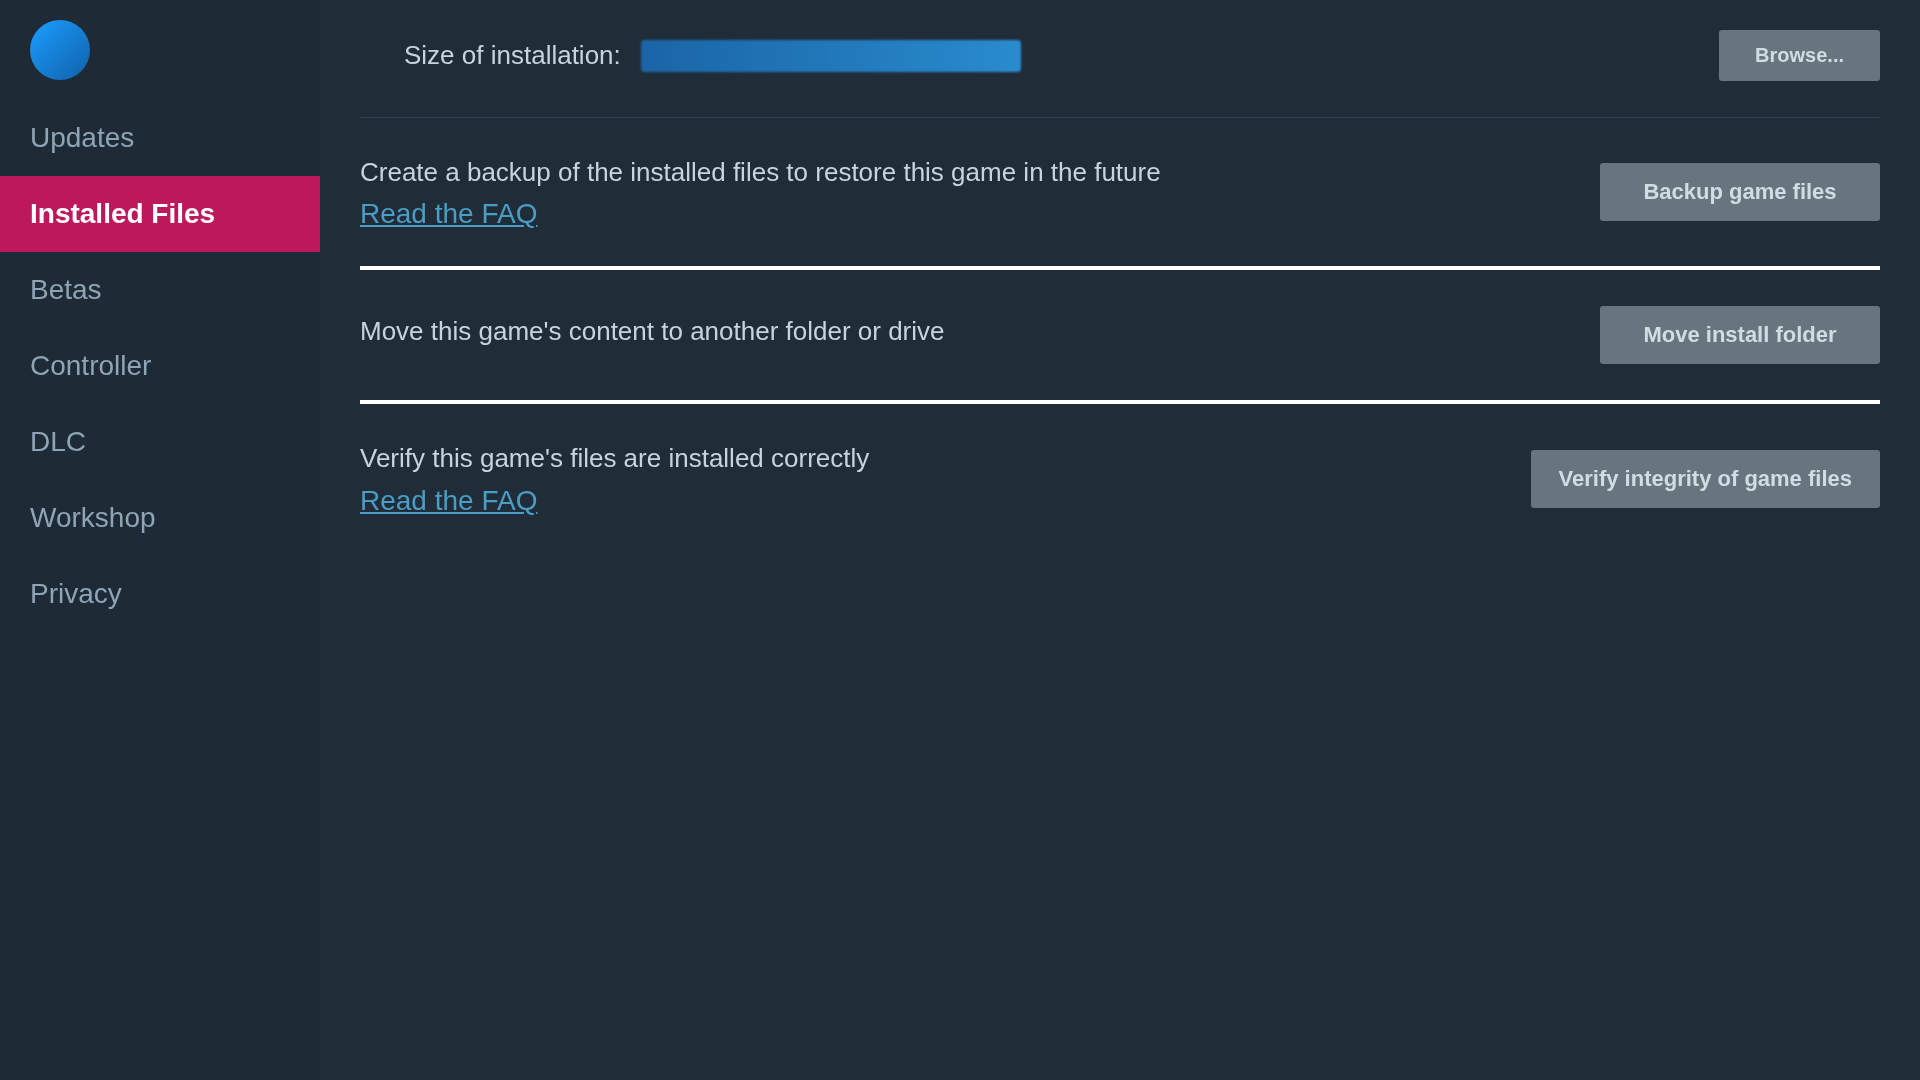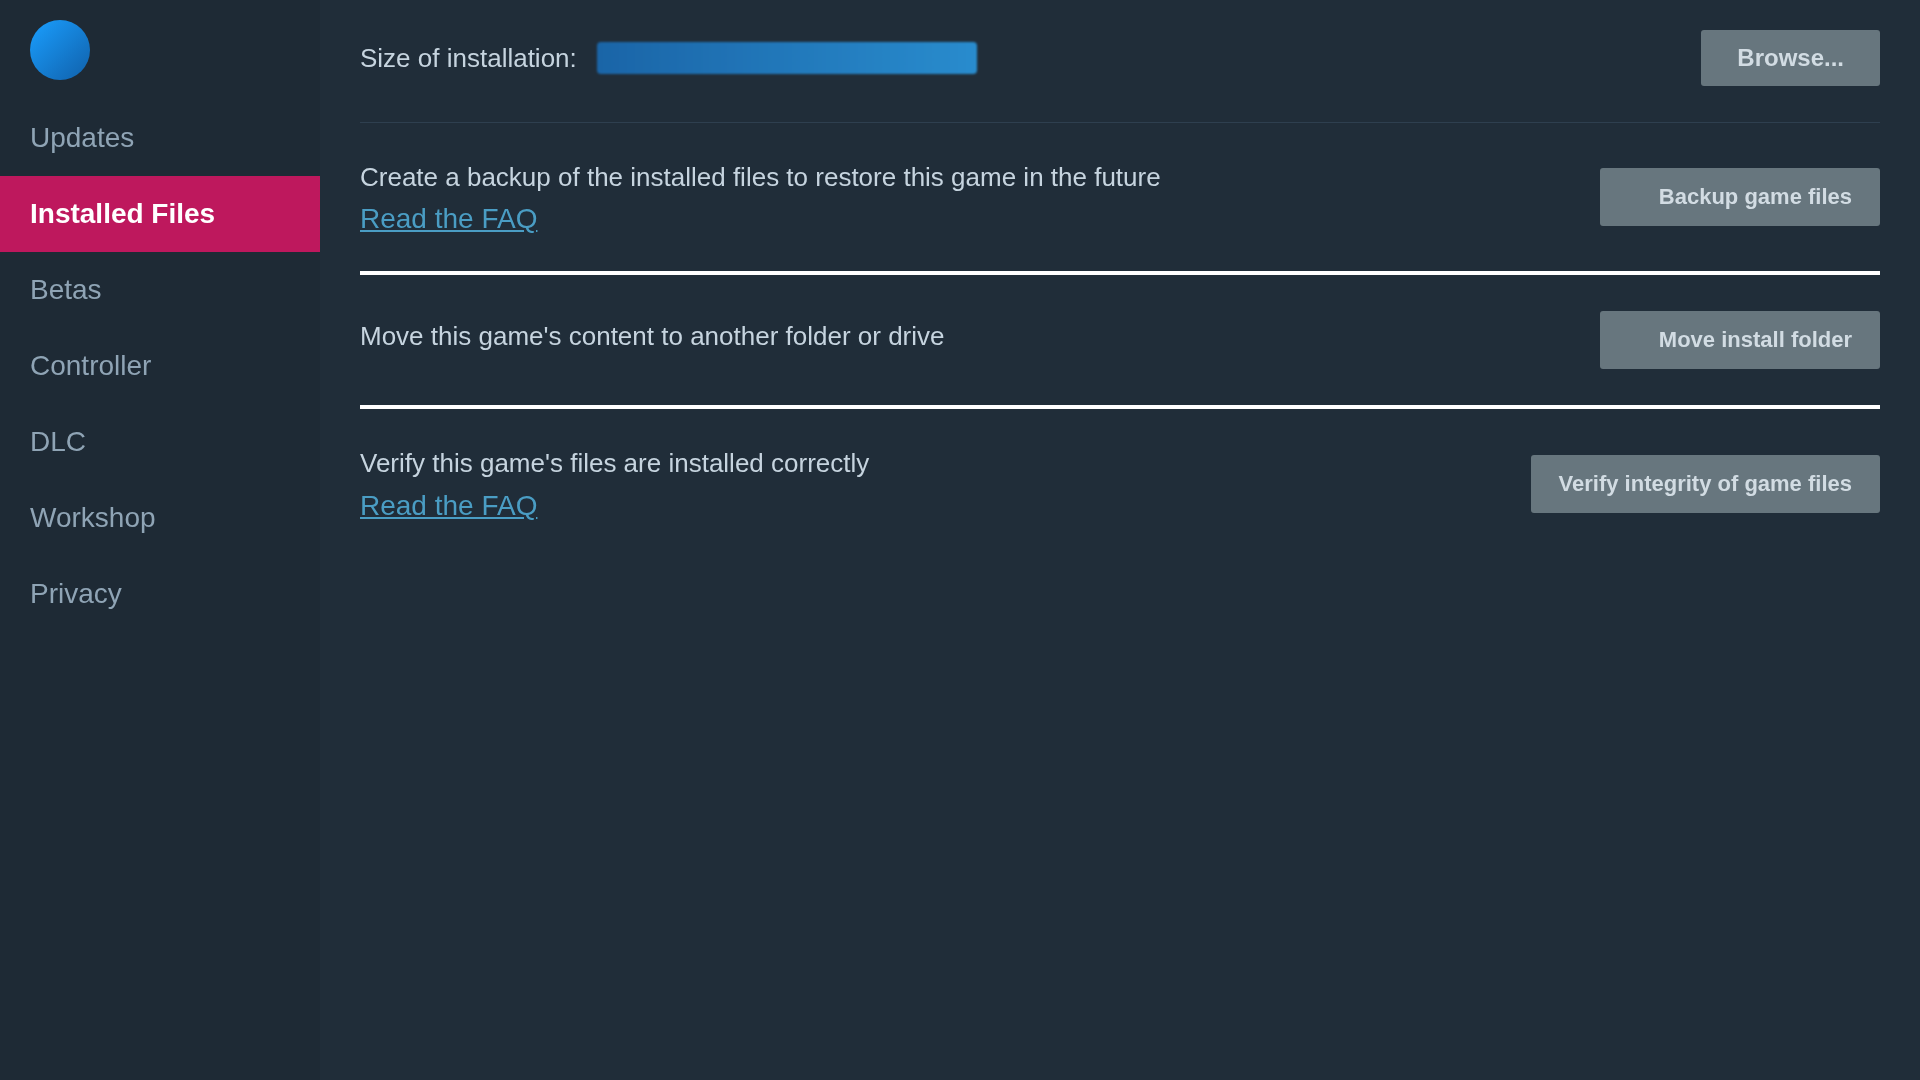--- a/index.html
+++ b/index.html
@@ -110,43 +110,44 @@
       height: 32px;
       width: 380px;
       opacity: 0.85;
       filter: blur(1px);
     }
 
     .size-value-wrapper {
       display: flex;
       align-items: center;
       flex: 1;
+      margin-left: 44px;
     }
 
     .action-button {
       background-color: #67767e;
       color: #d2dce3;
       border: none;
       padding: 16px 28px;
       font-size: 22px;
       font-weight: 600;
       border-radius: 3px;
       cursor: pointer;
       white-space: nowrap;
       min-width: 280px;
-      text-align: right;
+      text-align: center;
       transition: background 0.15s;
     }
 
     .browse-button {
       background-color: #67767e;
       color: #d2dce3;
       border: none;
       padding: 14px 36px;
-      font-size: 24px;
+      font-size: 20px;
       font-weight: 600;
       border-radius: 3px;
       cursor: pointer;
       transition: background 0.15s;
     }
   </style>
 </head>
 <body>
 
 <div class="sidebar">

